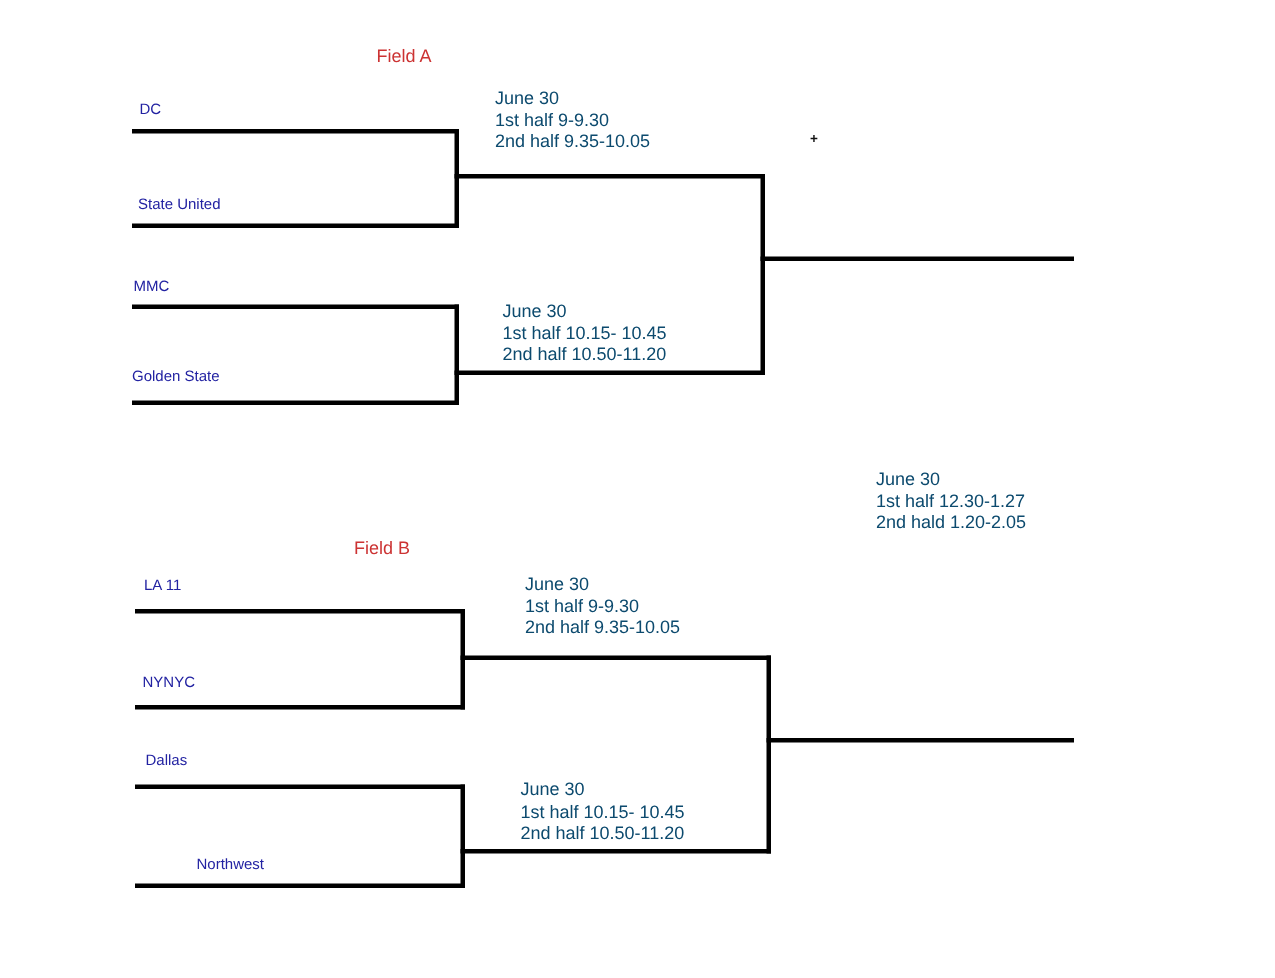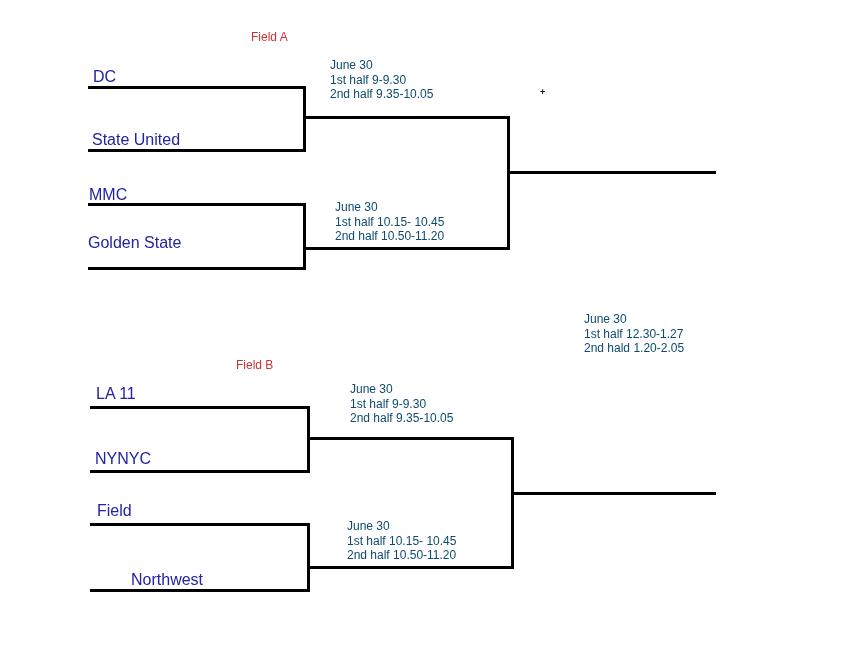--- a/index.html
+++ b/index.html
@@ -14,21 +14,21 @@
   .line {
     position: absolute;
     background: #000000;
   }
   .line.blue {
     background: #2230C8;
   }
   .team {
     position: absolute;
     color: #2222A2;
-    font-size: 16px;
+    font-size: 10px;
     white-space: nowrap;
   }
   .sched {
     position: absolute;
     color: #0c4a6e;
     font-size: 12px;
     line-height: 14.5px;
     white-space: nowrap;
   }
   .sched span { display: block; }
@@ -50,25 +50,25 @@
 <body>
 
 <div id="canvas">
 
   <div class="field-label" style="left:251px; top:30px;">Field A</div>
   <div class="field-label" style="left:236px; top:358px;">Field B</div>
 
   <div class="team" style="left:93px; top:68px;">DC</div>
   <div class="team" style="left:92px; top:131px;">State United</div>
   <div class="team" style="left:89px; top:186px;">MMC</div>
-  <div class="team" style="left:88px; top:234px;">Golden State</div>
+  <div class="team" style="left:88px; top:246px;">Golden State</div>
 
   <div class="team" style="left:96px; top:385px;">LA 11</div>
   <div class="team" style="left:95px; top:450px;">NYNYC</div>
-  <div class="team" style="left:97px; top:502px;">Field</div>
+  <div class="team" style="left:97px; top:502px;">Dallas</div>
   <div class="team" style="left:95px; top:571px;margin-left:36px;">Northwest</div>
 
   <div class="sched" style="left:330px; top:58px;">
     <span>June 30</span>
     <span>1st half 9-9.30</span>
     <span>2nd half 9.35-10.05</span>
   </div>
 
   <div class="sched" style="left:335px; top:200px;">
     <span>June 30</span>

